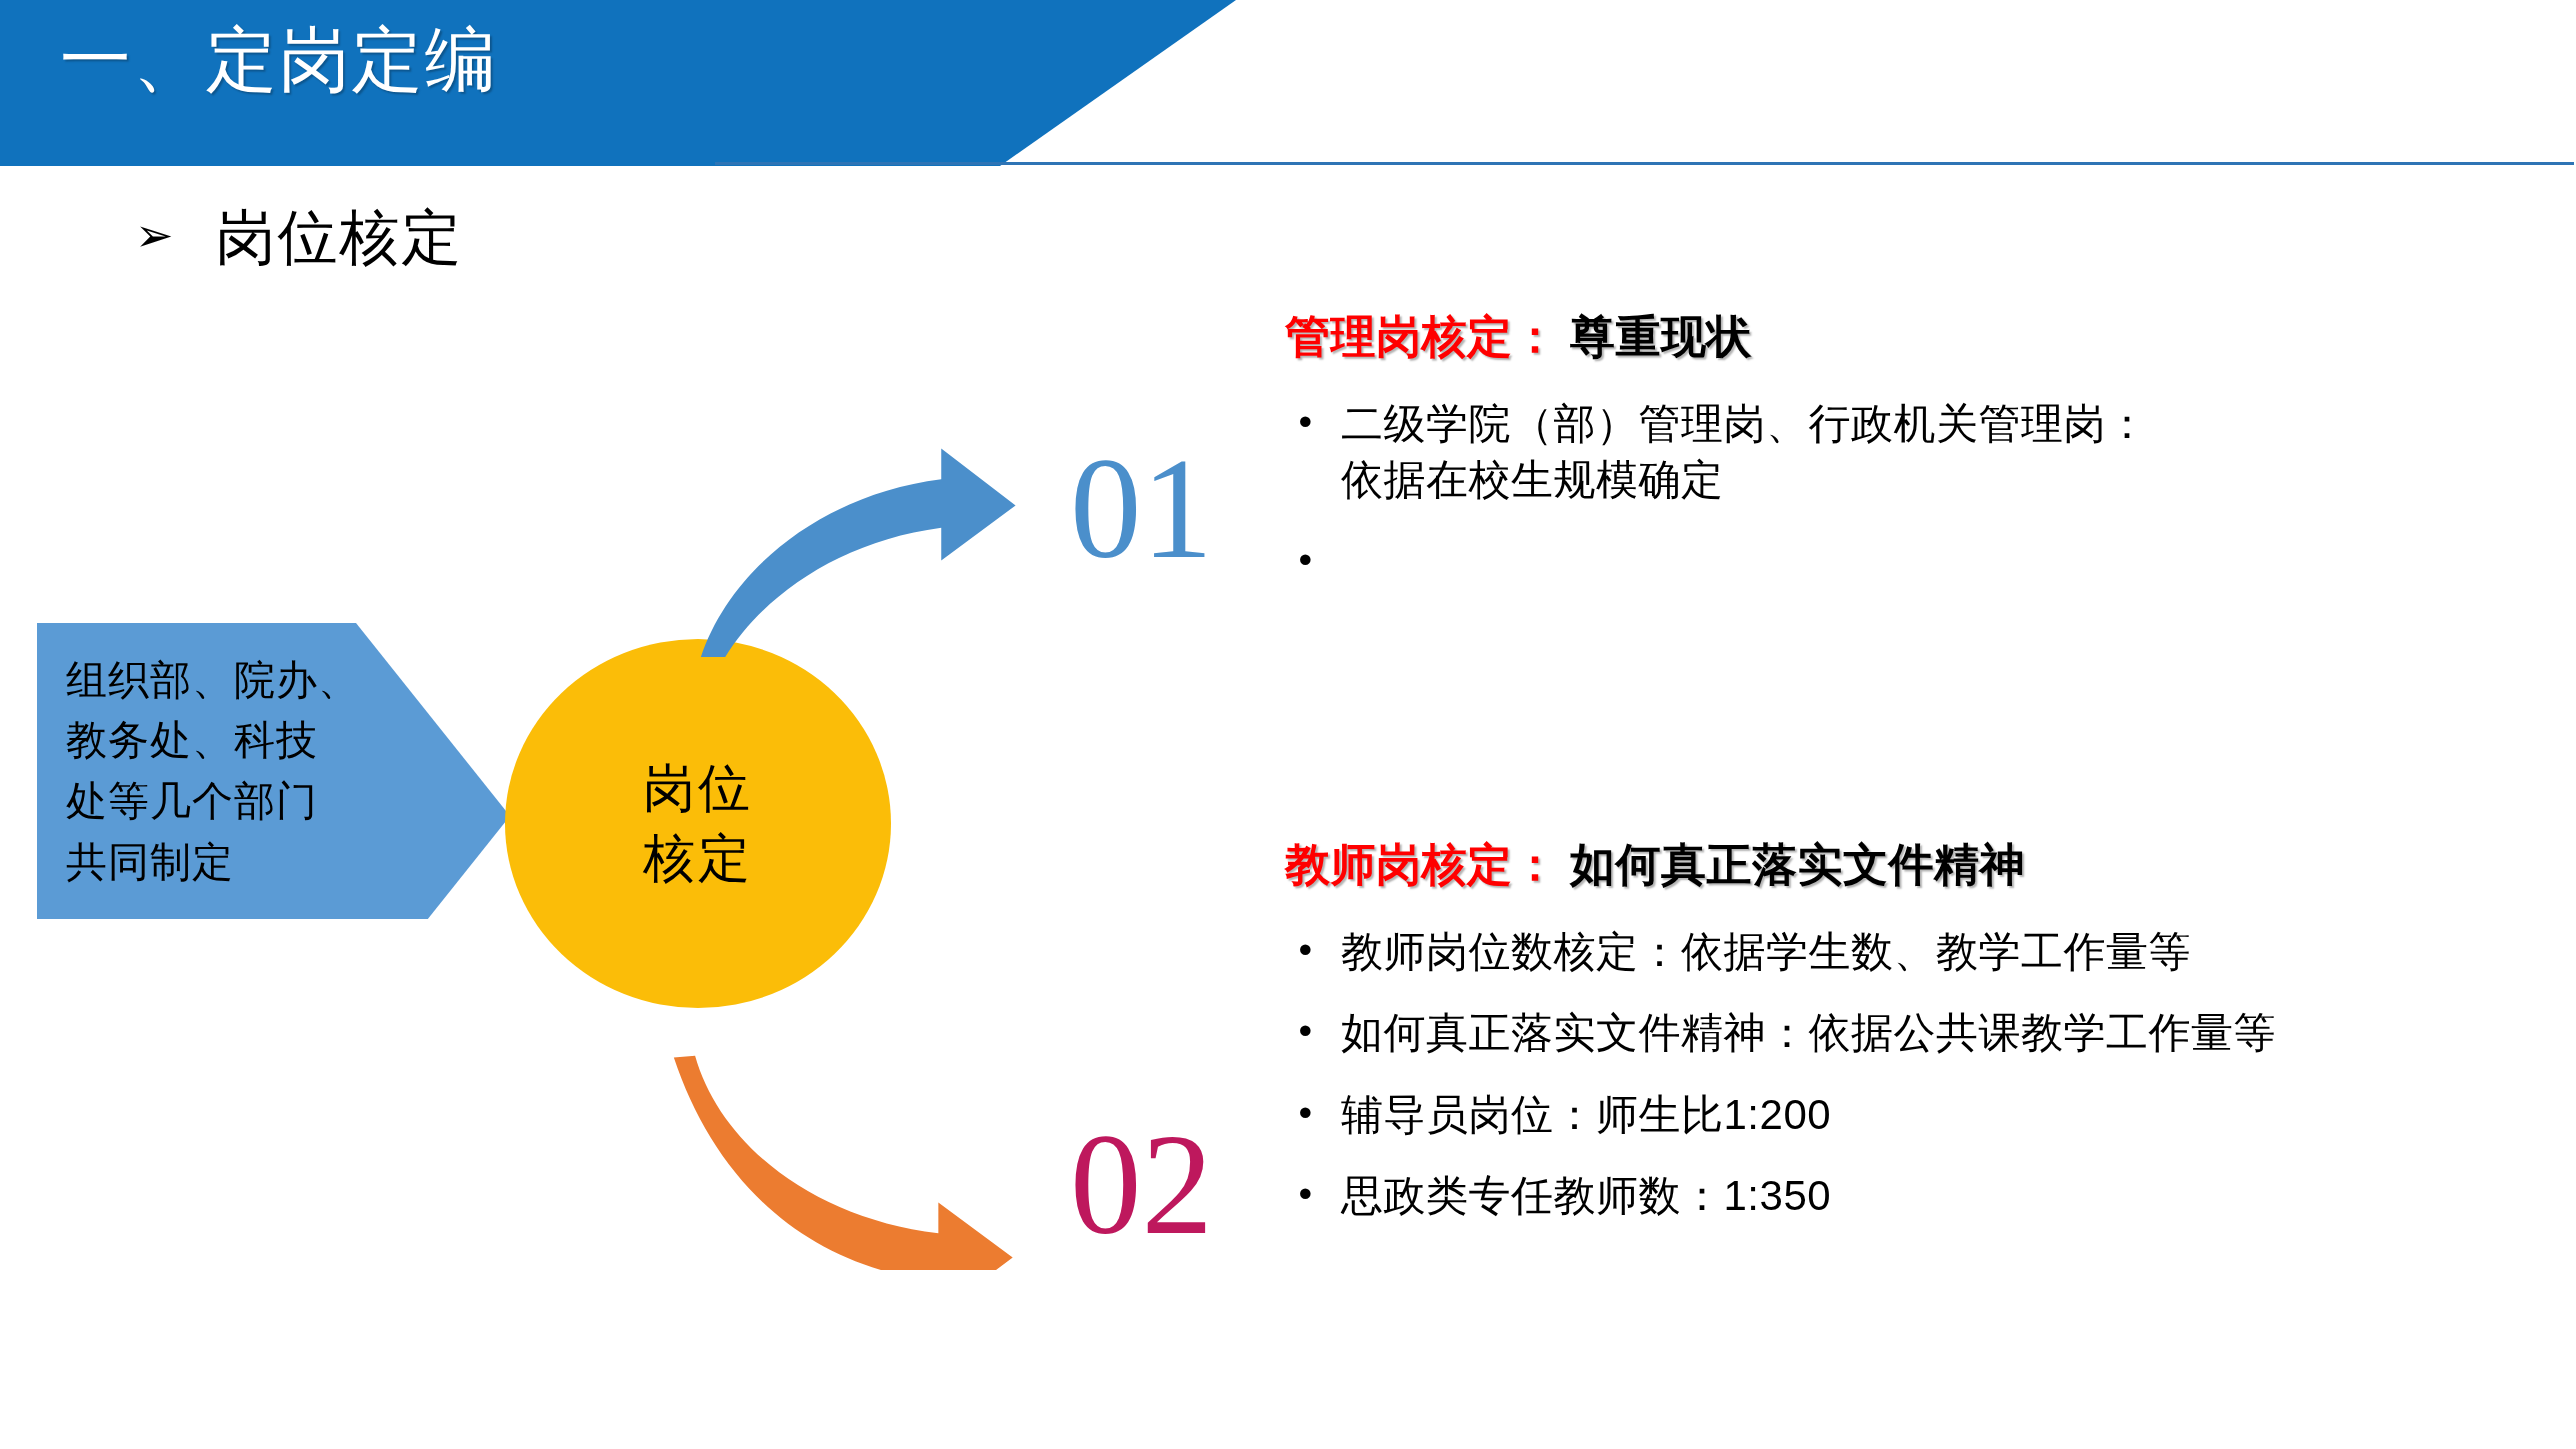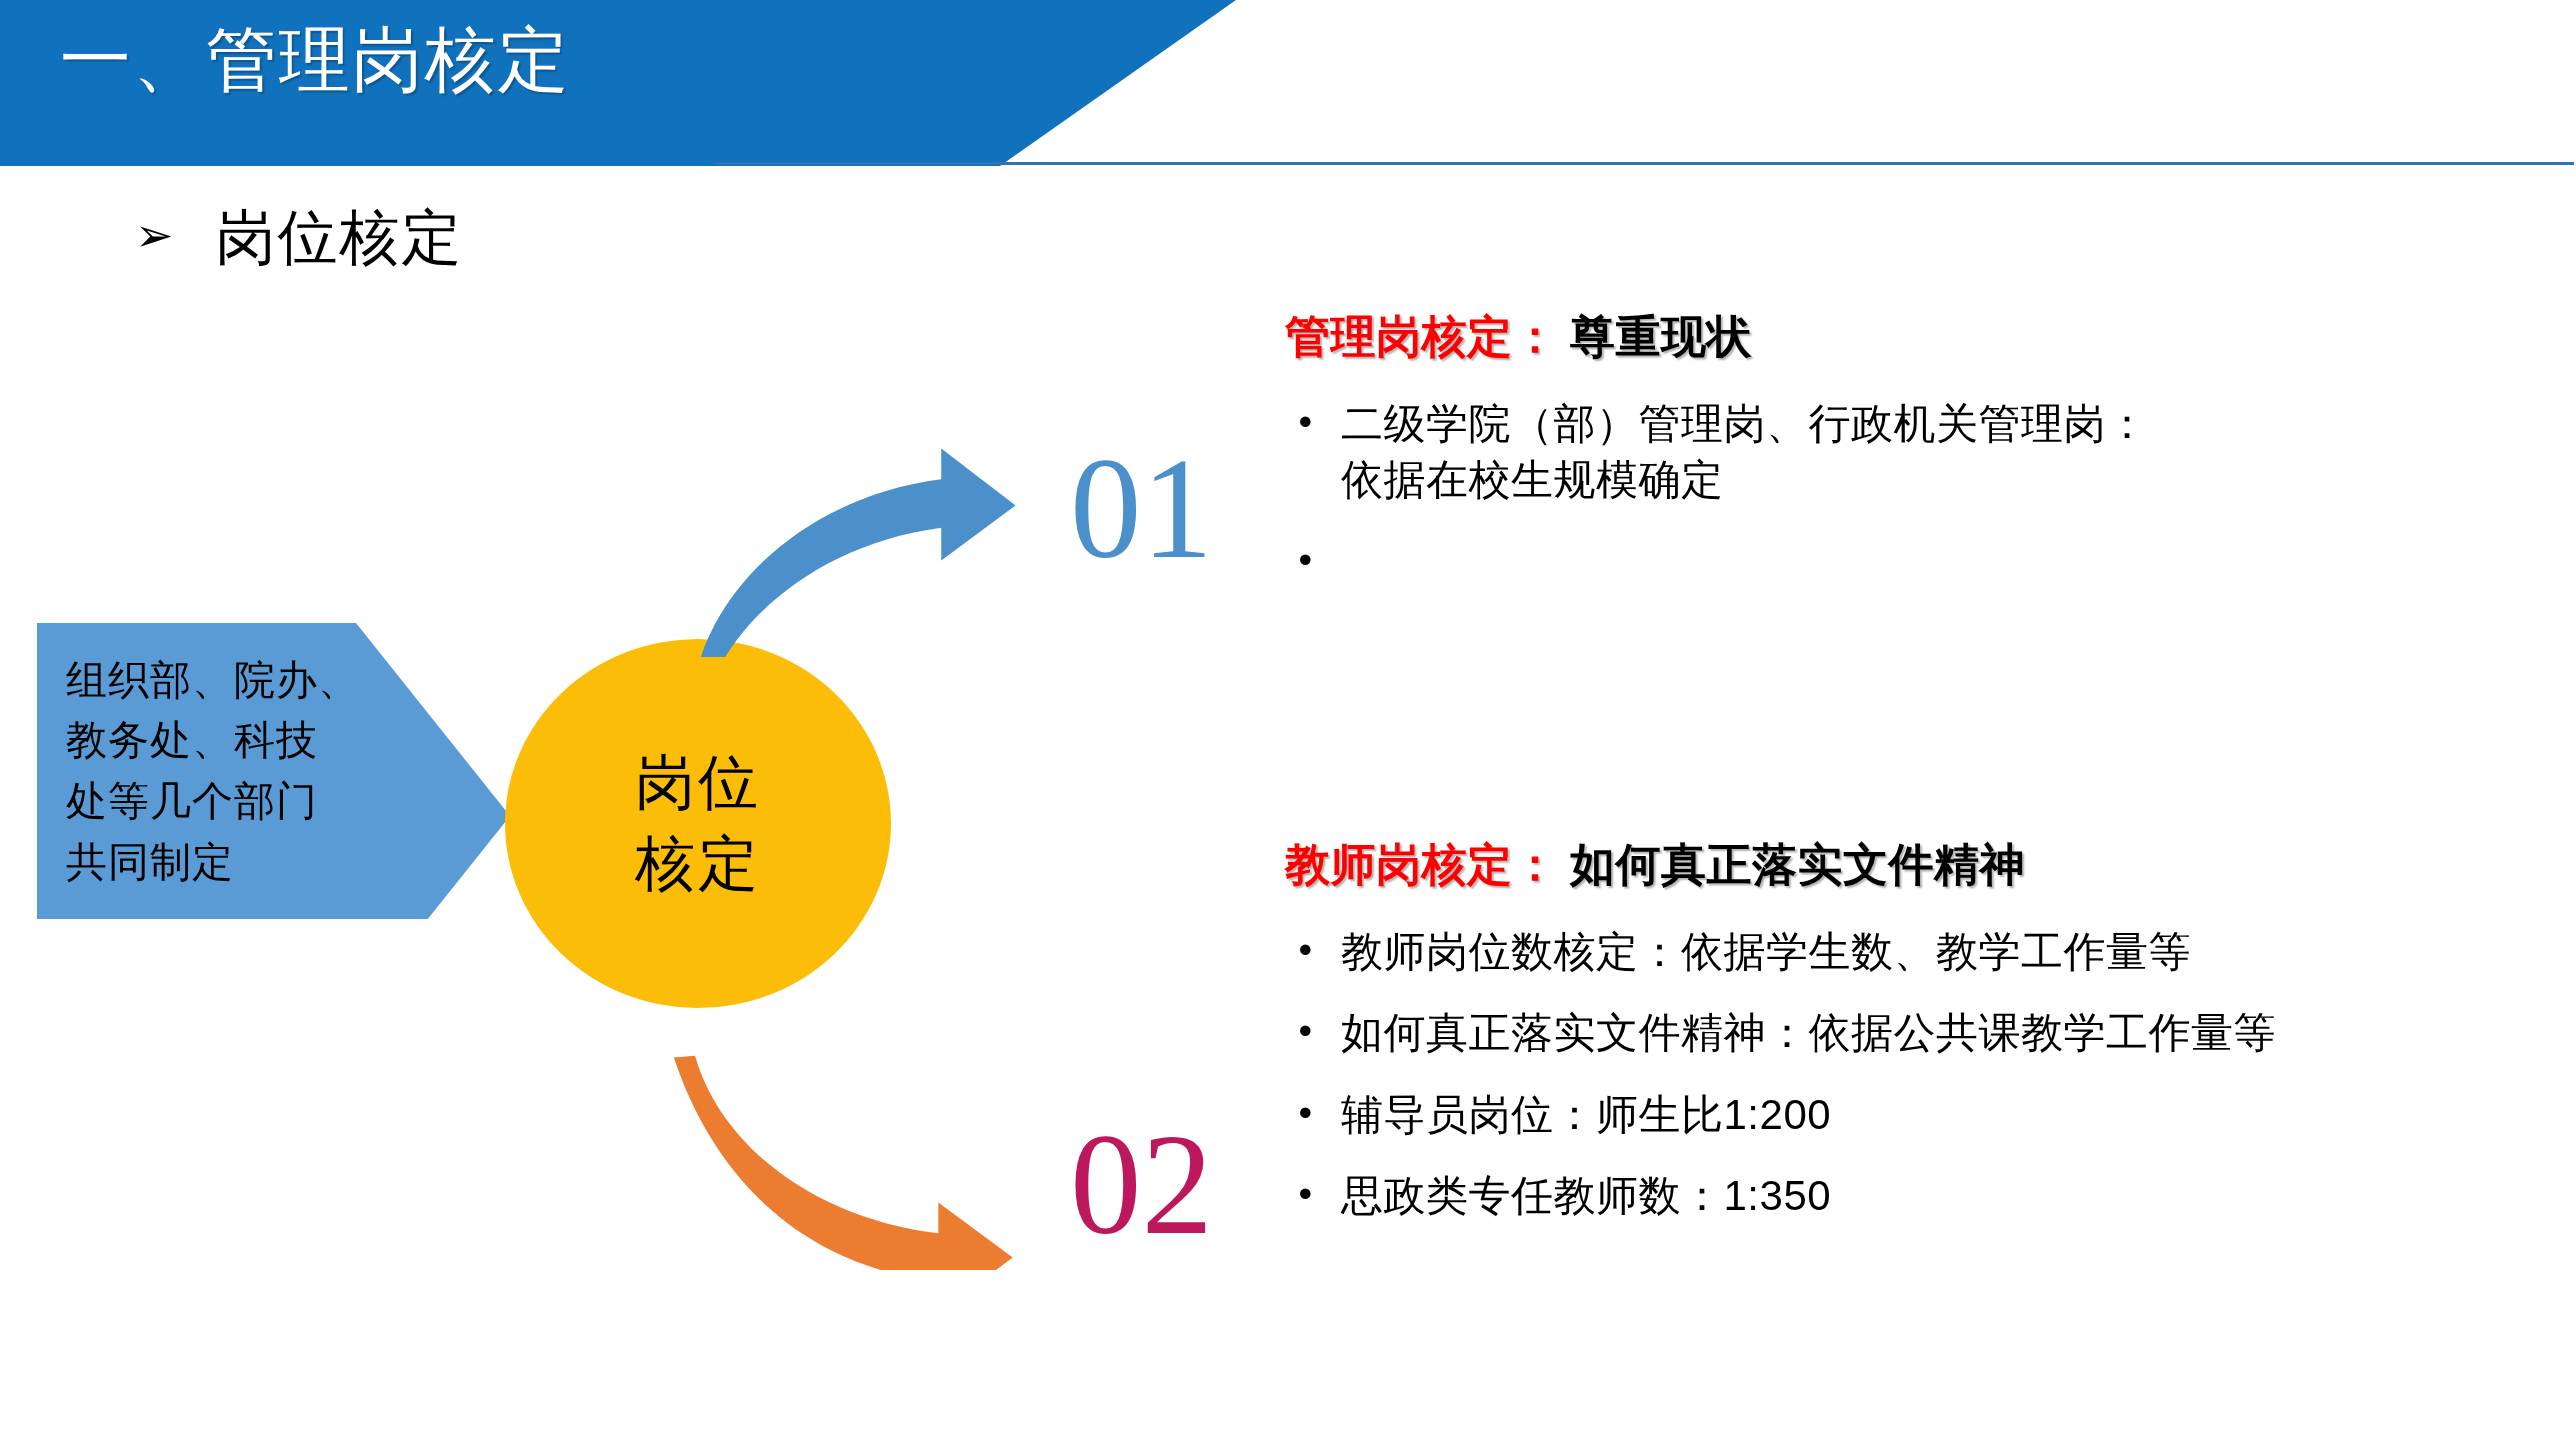--- a/index.html
+++ b/index.html
@@ -100,21 +100,21 @@
     width: 386px;
     height: 369px;
     border-radius: 50%;
     background: #fbbd08;
     display: flex;
     flex-direction: column;
     align-items: center;
     justify-content: center;
   }
   .circle-text {
-    font-size: 60px;
+    font-size: 52px;
     line-height: 1.34;
     color: #000000;
     text-align: center;
     white-space: pre-line;
     letter-spacing: 2.9px;
   }
 
   
   .arrow-svg { position: absolute; }
   .arrow-01 { left: 637px; top: 406px; }
@@ -173,21 +173,21 @@
   }
 
   .section-2 { position: absolute; left: 1285px; top: 835px; width: 1275px; }
 </style>
 </head>
 <body>
 
 <div class="slide">
 
   <div class="banner"></div>
-  <div class="banner-title">一、管理岗核定</div>
+  <div class="banner-title">一、定岗定编</div>
   <div class="banner-rule"></div>
 
   <div class="subhead">
     <span class="subhead-marker">➢</span>
     <span class="subhead-text">岗位核定</span>
   </div>
 
   <div class="pentagon">
     <div class="pentagon-text">组织部、院办、
 教务处、科技

